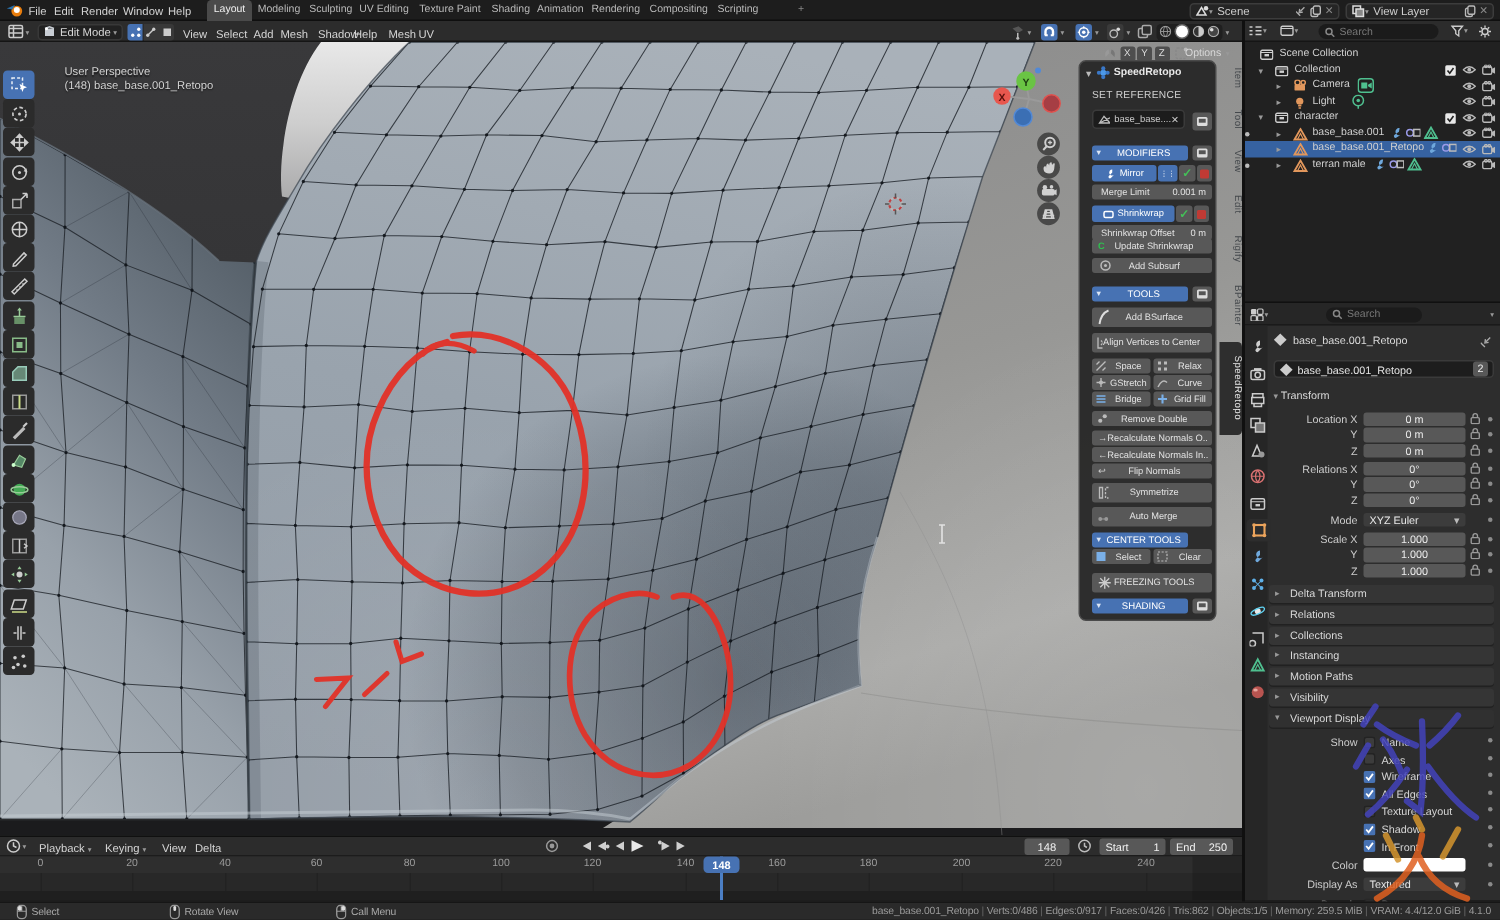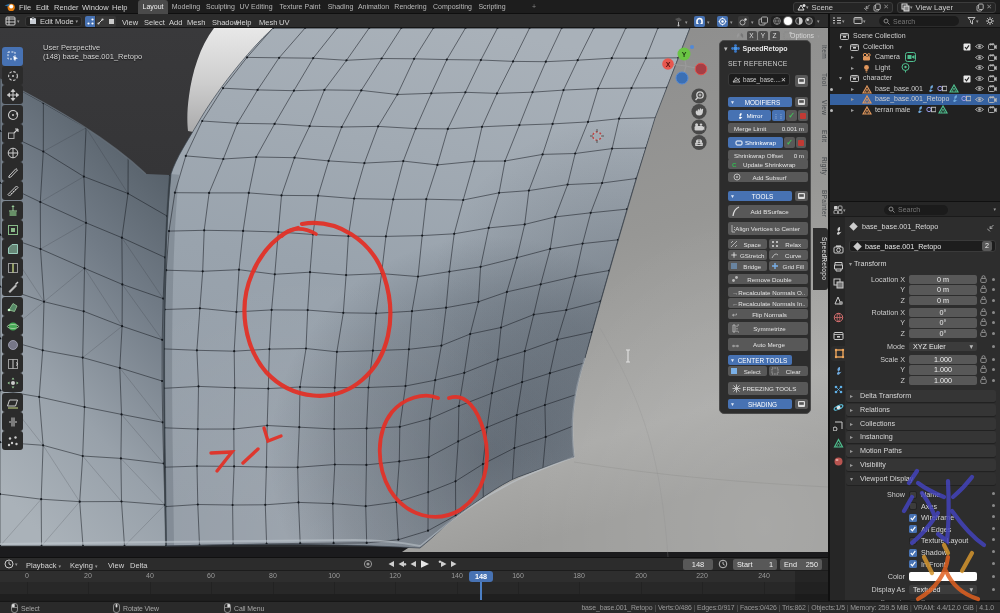--- a/index.html
+++ b/index.html
@@ -1077,21 +1077,21 @@
         <path d="M2,3.4 V2.2 a1.5,1.5 0 0 1 3,0 V3.4" fill="none" stroke="#9a9a9a" stroke-width="0.9"></path>
       </svg></div>
     <div class="pdot" style="top:86.3px"></div>
     <div class="plabel" style="top:93.6px">Z</div>
     <div class="pval" style="top:93.6px">0 m</div>
     <div class="plock" style="top:93.6px"><svg width="7" height="8">
         <rect x="0.8" y="3.4" width="5.4" height="4" rx="0.8" fill="none" stroke="#9a9a9a" stroke-width="0.9"></rect>
         <path d="M2,3.4 V2.2 a1.5,1.5 0 0 1 3,0 V3.4" fill="none" stroke="#9a9a9a" stroke-width="0.9"></path>
       </svg></div>
     <div class="pdot" style="top:96.6px"></div>
-    <div class="plabel" style="top:106px">Rotation X</div>
+    <div class="plabel" style="top:106px">Relations X</div>
     <div class="pval" style="top:106px">0°</div>
     <div class="plock" style="top:106px"><svg width="7" height="8">
         <rect x="0.8" y="3.4" width="5.4" height="4" rx="0.8" fill="none" stroke="#9a9a9a" stroke-width="0.9"></rect>
         <path d="M2,3.4 V2.2 a1.5,1.5 0 0 1 3,0 V3.4" fill="none" stroke="#9a9a9a" stroke-width="0.9"></path>
       </svg></div>
     <div class="pdot" style="top:109px"></div>
     <div class="plabel" style="top:116.3px">Y</div>
     <div class="pval" style="top:116.3px">0°</div>
     <div class="plock" style="top:116.3px"><svg width="7" height="8">
         <rect x="0.8" y="3.4" width="5.4" height="4" rx="0.8" fill="none" stroke="#9a9a9a" stroke-width="0.9"></rect>

